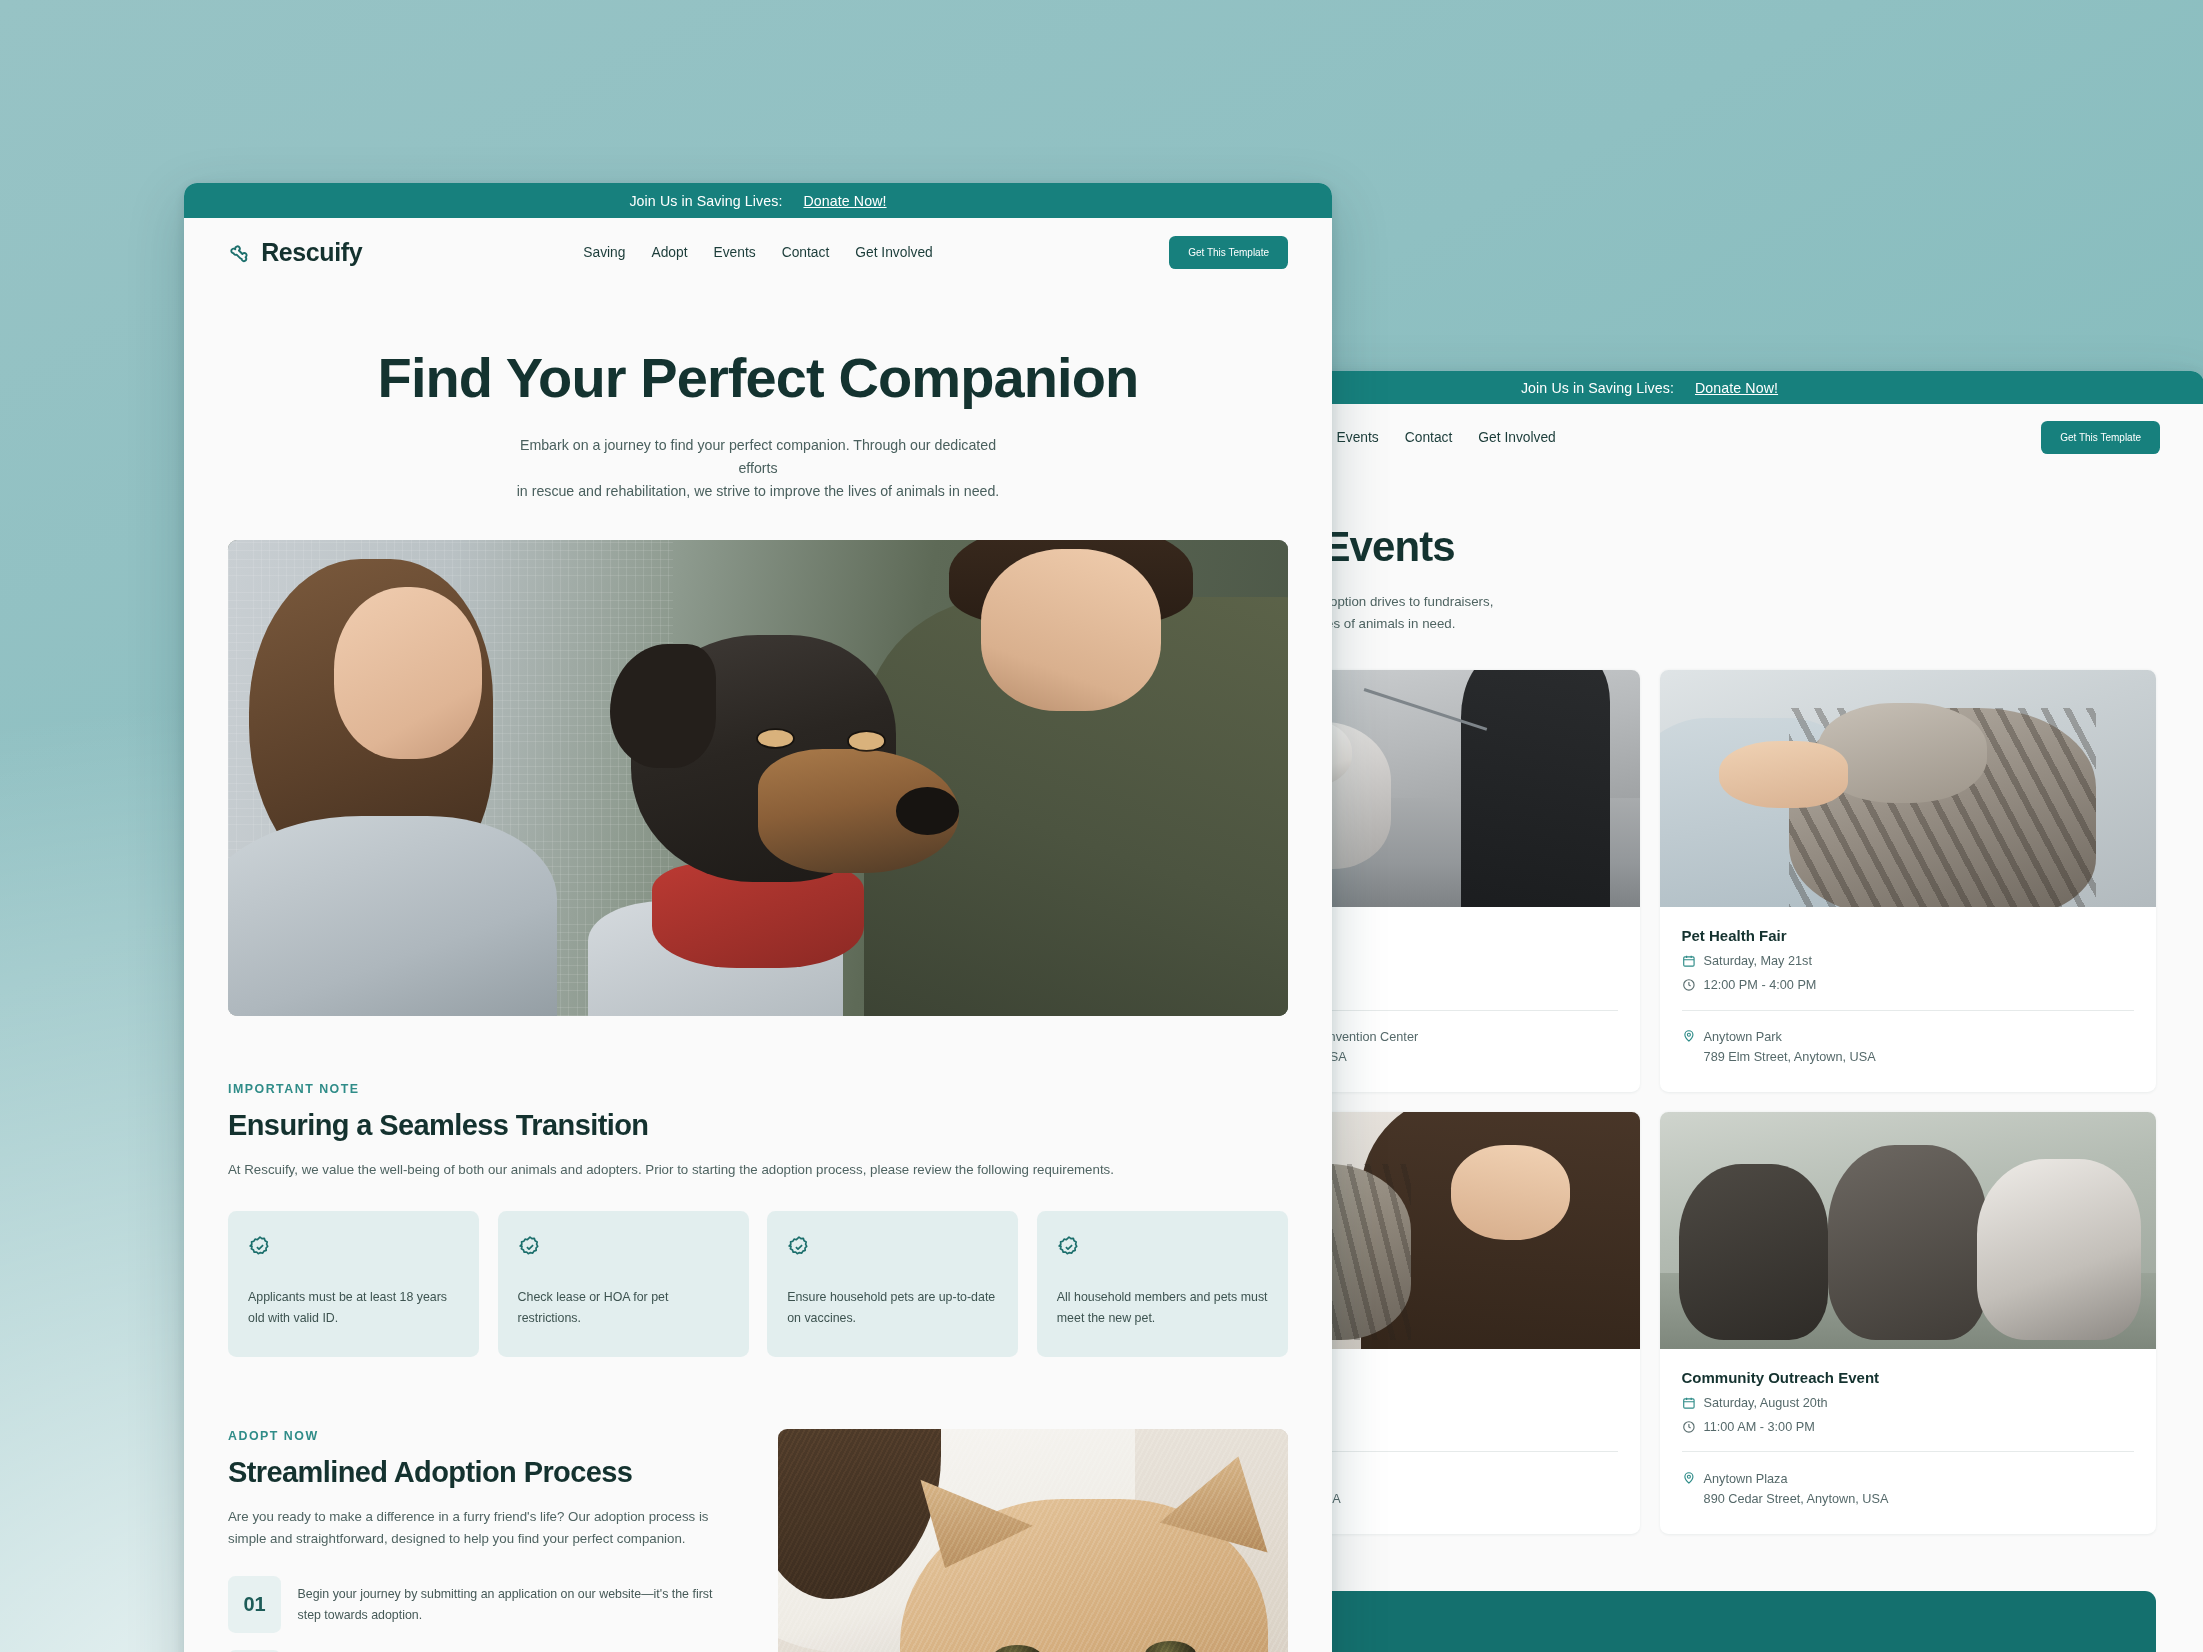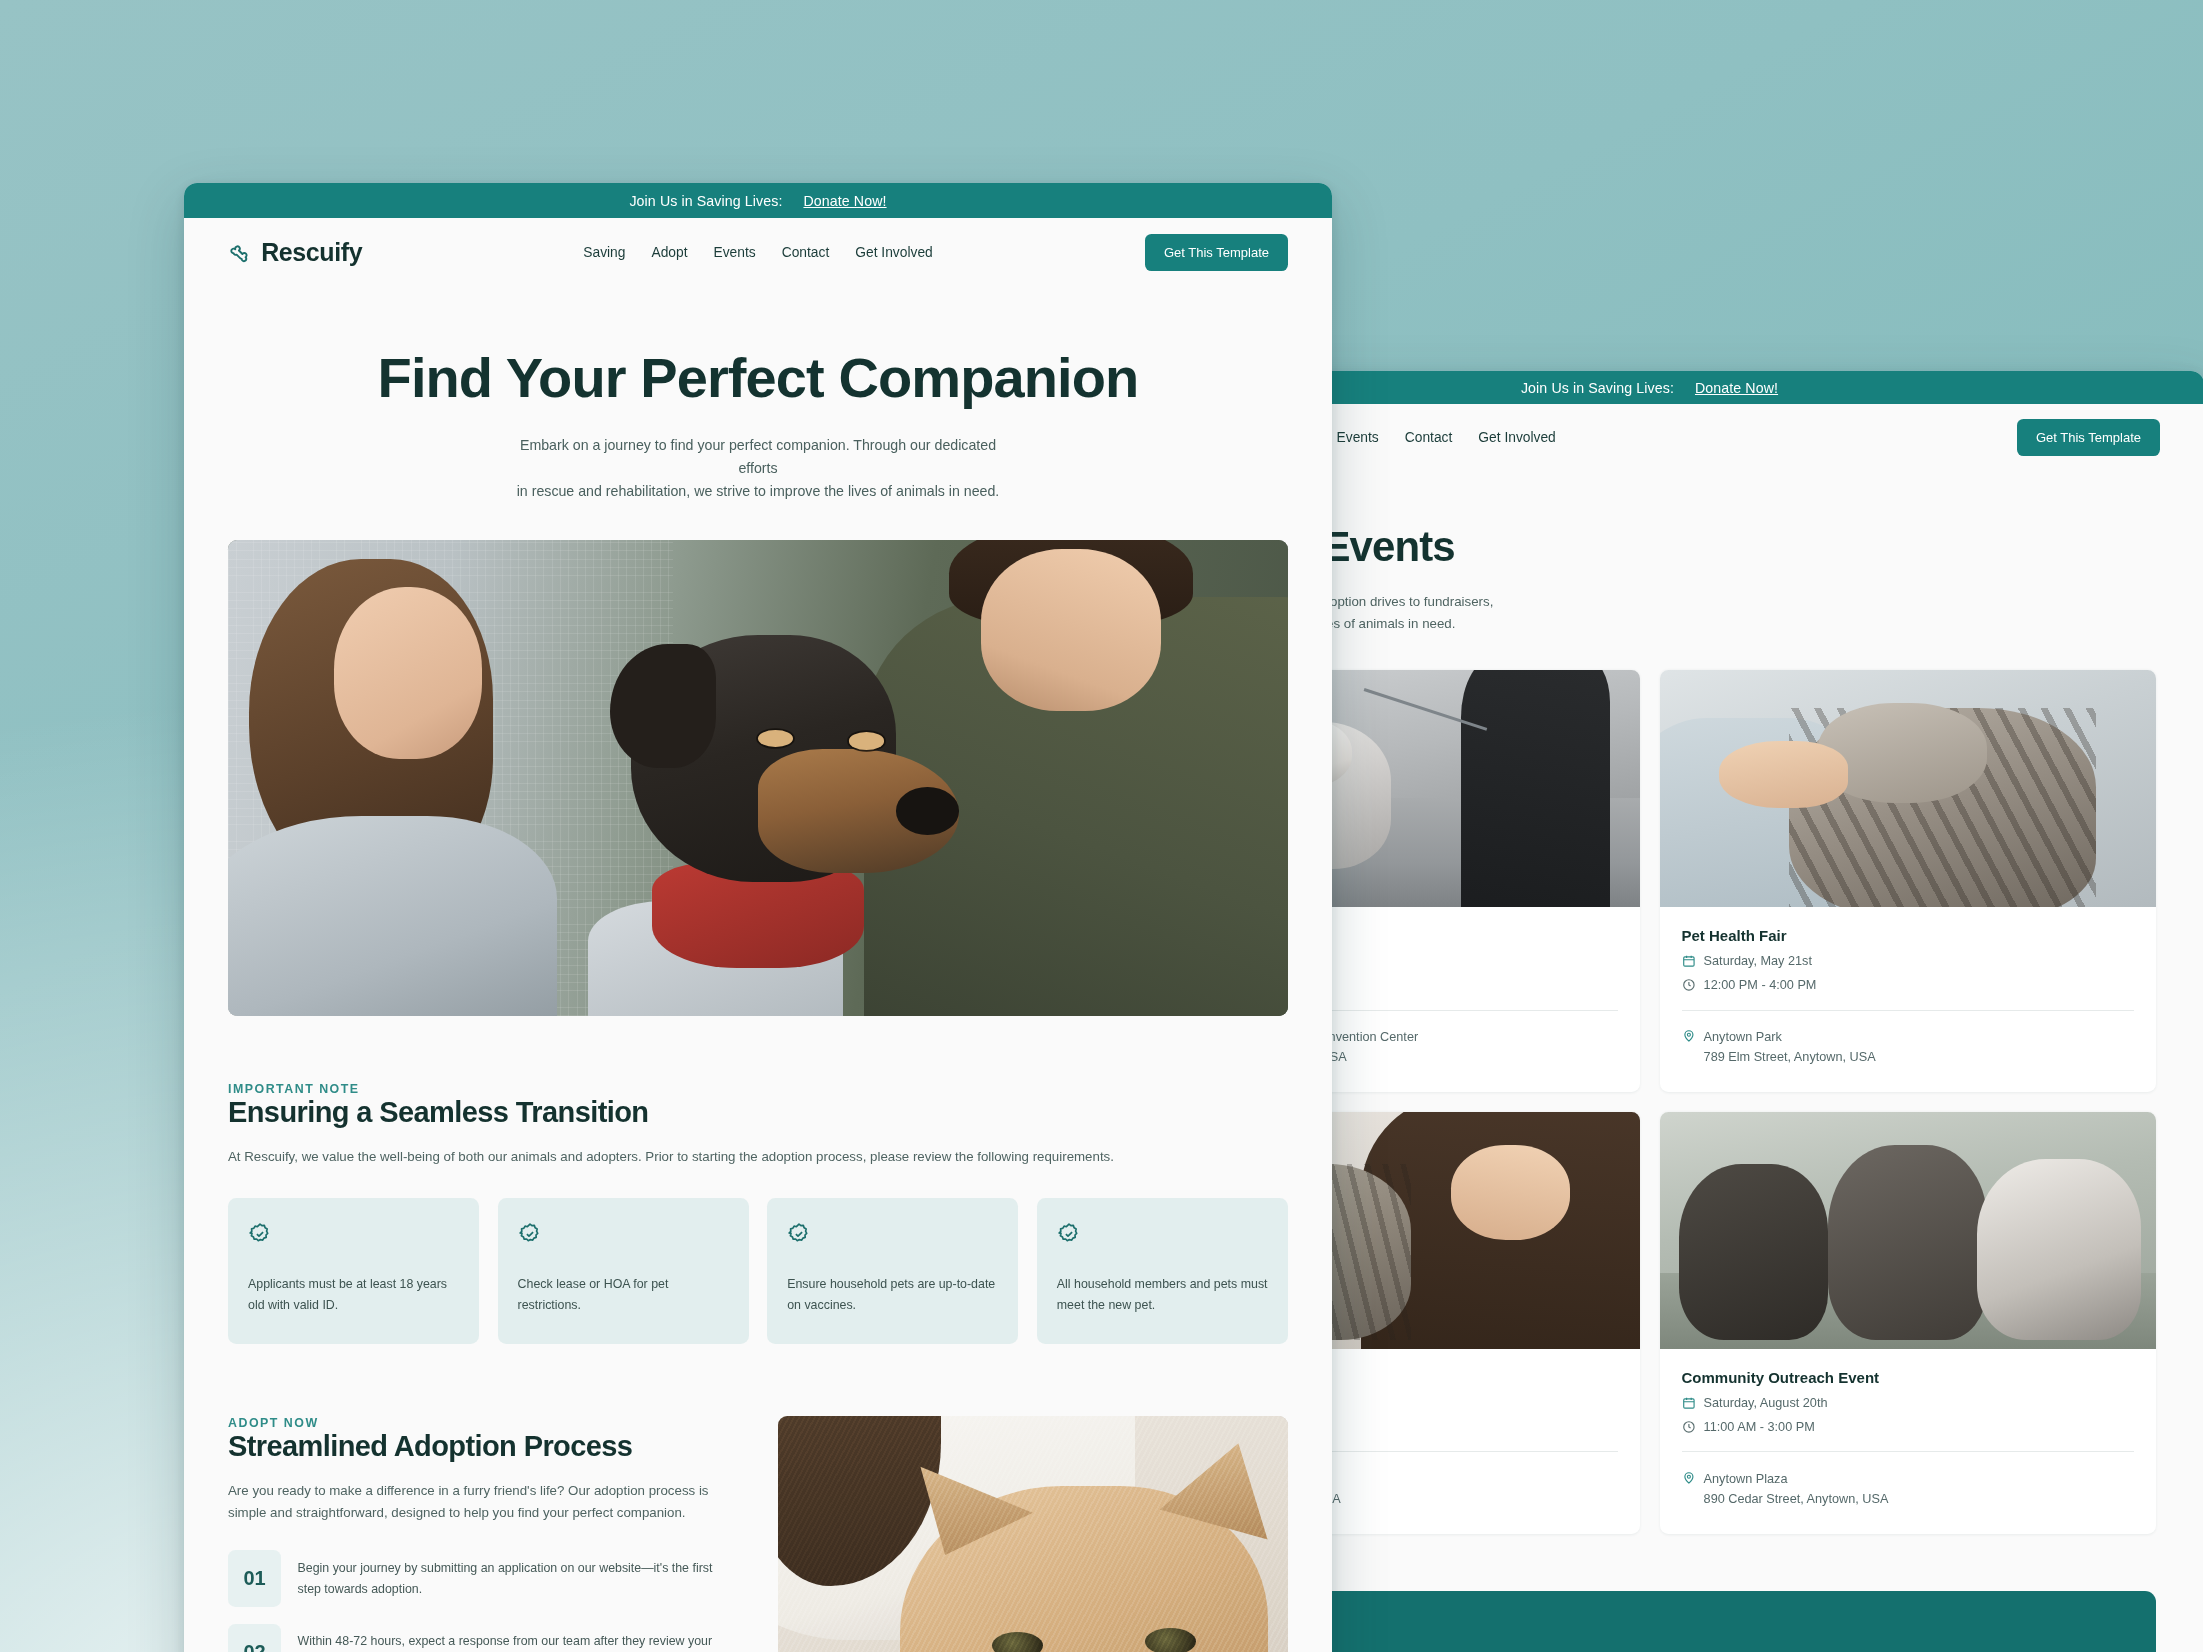--- a/index.html
+++ b/index.html
@@ -100,21 +100,21 @@
     color: #1b3c39;
     white-space: nowrap;
   }
 
   .btn-template {
     margin-left: auto;
     background: #17807d;
     color: #ffffff;
     border: none;
     border-radius: 6.4px;
-    font-size: 13px;
+    font-size: 10px;
     font-family: inherit;
     padding: 11px 19px;
     white-space: nowrap;
   }
 
   
   .home-body { padding: 0 44px; }
 
   .hero {
     text-align: center;
@@ -228,20 +228,21 @@
 
   
   .eyebrow {
     font-size: 12.4px;
     font-weight: 700;
     letter-spacing: 1.5px;
     color: #2f8c88;
     text-transform: uppercase;
   }
   .sec-title {
+    margin-top: 13px;
     font-size: 29px;
     font-weight: 700;
     color: #14322f;
     letter-spacing: -0.6px;
   }
   .sec-text {
     margin-top: 17.4px;
     font-size: 13.3px;
     line-height: 1.6;
     color: #4f6462;

